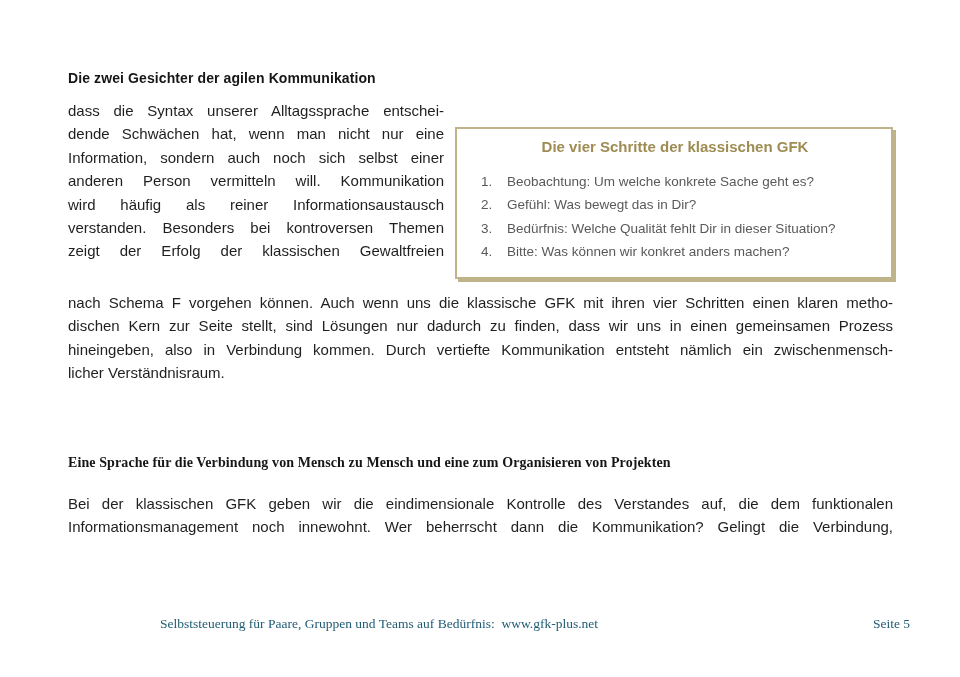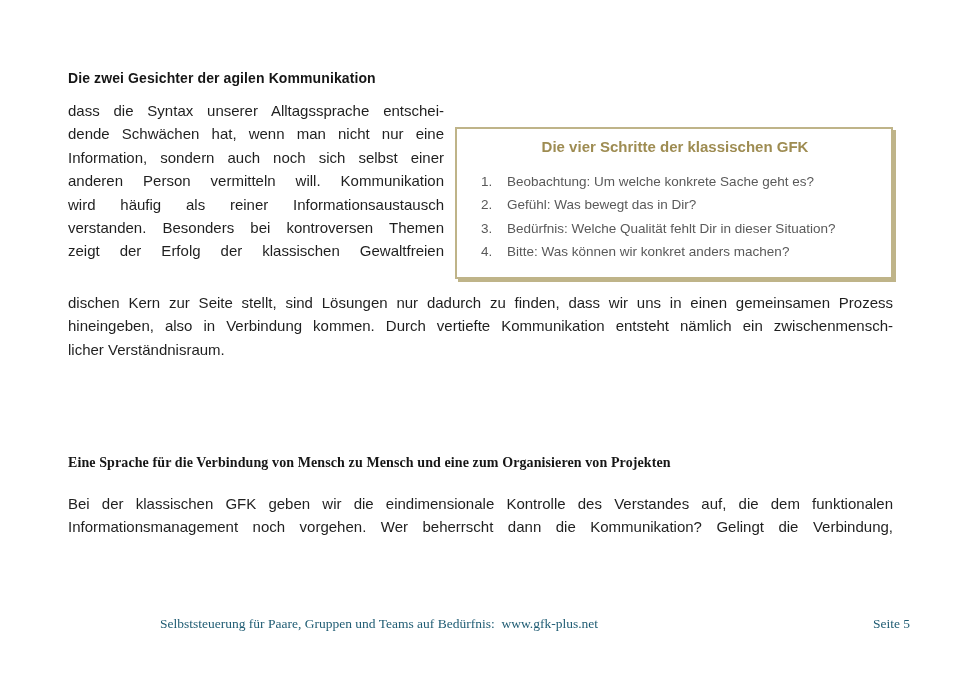--- a/index.html
+++ b/index.html
@@ -106,29 +106,30 @@
           <span class="txt">Bedürfnis: Welche Qualität fehlt Dir in dieser Situation?</span>
         </div>
         <div class="gfk-item">
           <span class="num">4.</span>
           <span class="txt">Bitte: Was können wir konkret anders machen?</span>
         </div>
       </div>
   </div>
 
   <div id="para1-full" class="para">
+      <div class="line">nach Schema F vorgehen können. Auch wenn uns die klassische GFK mit ihren vier Schritten einen klaren metho-</div>
       <div class="line">dischen Kern zur Seite stellt, sind Lösungen nur dadurch zu finden, dass wir uns in einen gemeinsamen Prozess</div>
       <div class="line">hineingeben, also in Verbindung kommen. Durch vertiefte Kommunikation entsteht nämlich ein zwischenmensch-</div>
       <div class="line last">licher Verständnisraum.</div>
     </div>
 
   <div id="heading2" class="heading">Eine Sprache für die Verbindung von Mensch zu Mensch und eine zum Organisieren von Projekten</div>
 
   <div id="para2" class="para">
       <div class="line">Bei der klassischen GFK geben wir die eindimensionale Kontrolle des Verstandes auf, die dem funktionalen</div>
-      <div class="line">Informationsmanagement noch vorgehen. Wer beherrscht dann die Kommunikation? Gelingt die Verbindung,</div>
+      <div class="line">Informationsmanagement noch innewohnt. Wer beherrscht dann die Kommunikation? Gelingt die Verbindung,</div>
     </div>
 
   <div class="footer-tagline">Selbststeuerung für Paare, Gruppen und Teams auf Bedürfnis:  www.gfk-plus.net</div>
 
   <div class="footer-page">Seite 5</div>
 
 </div>
 
 </body></html>

